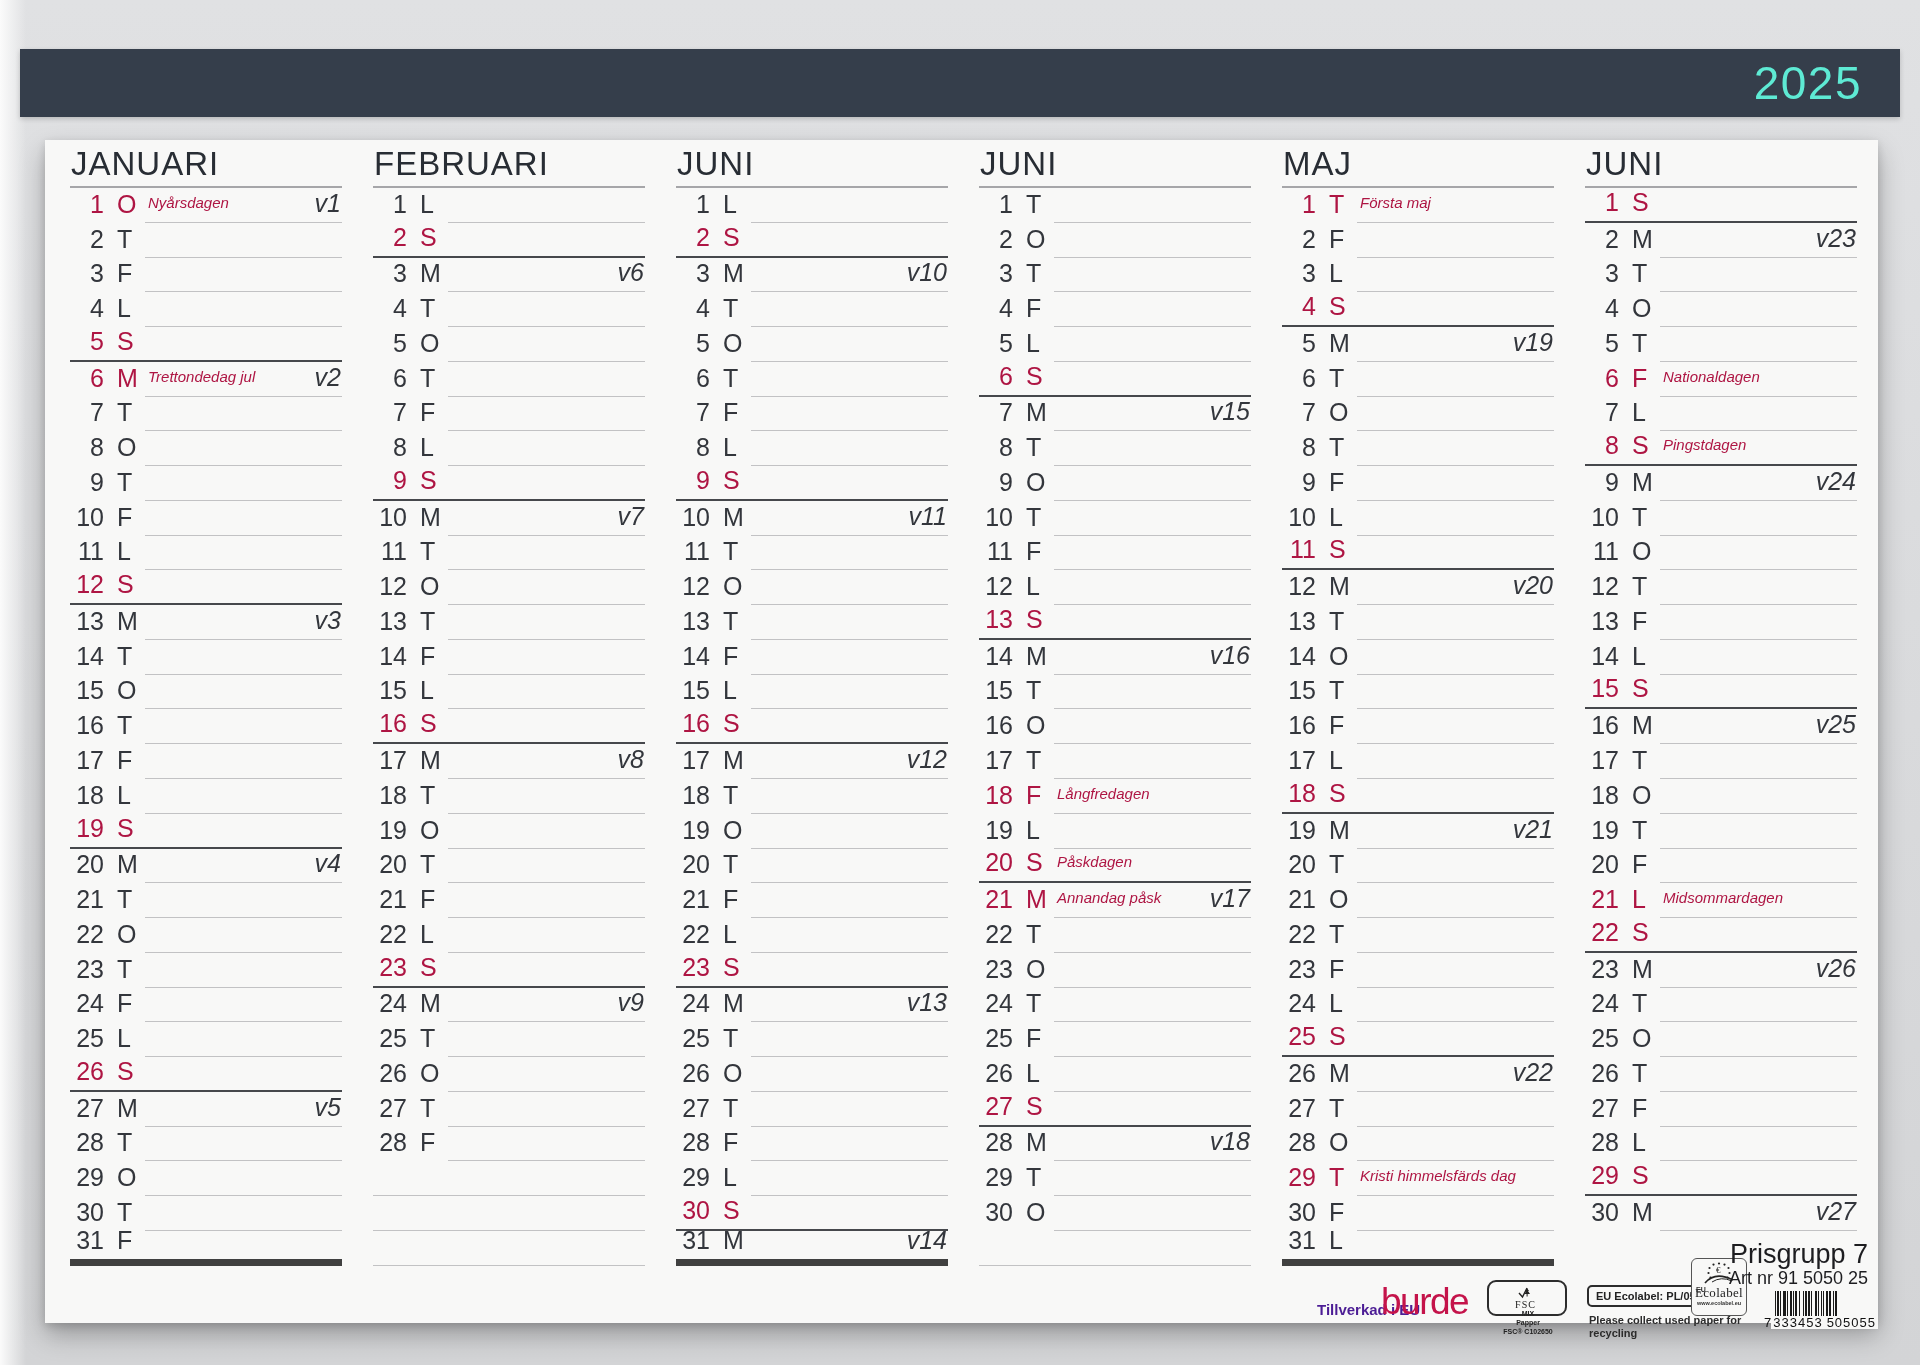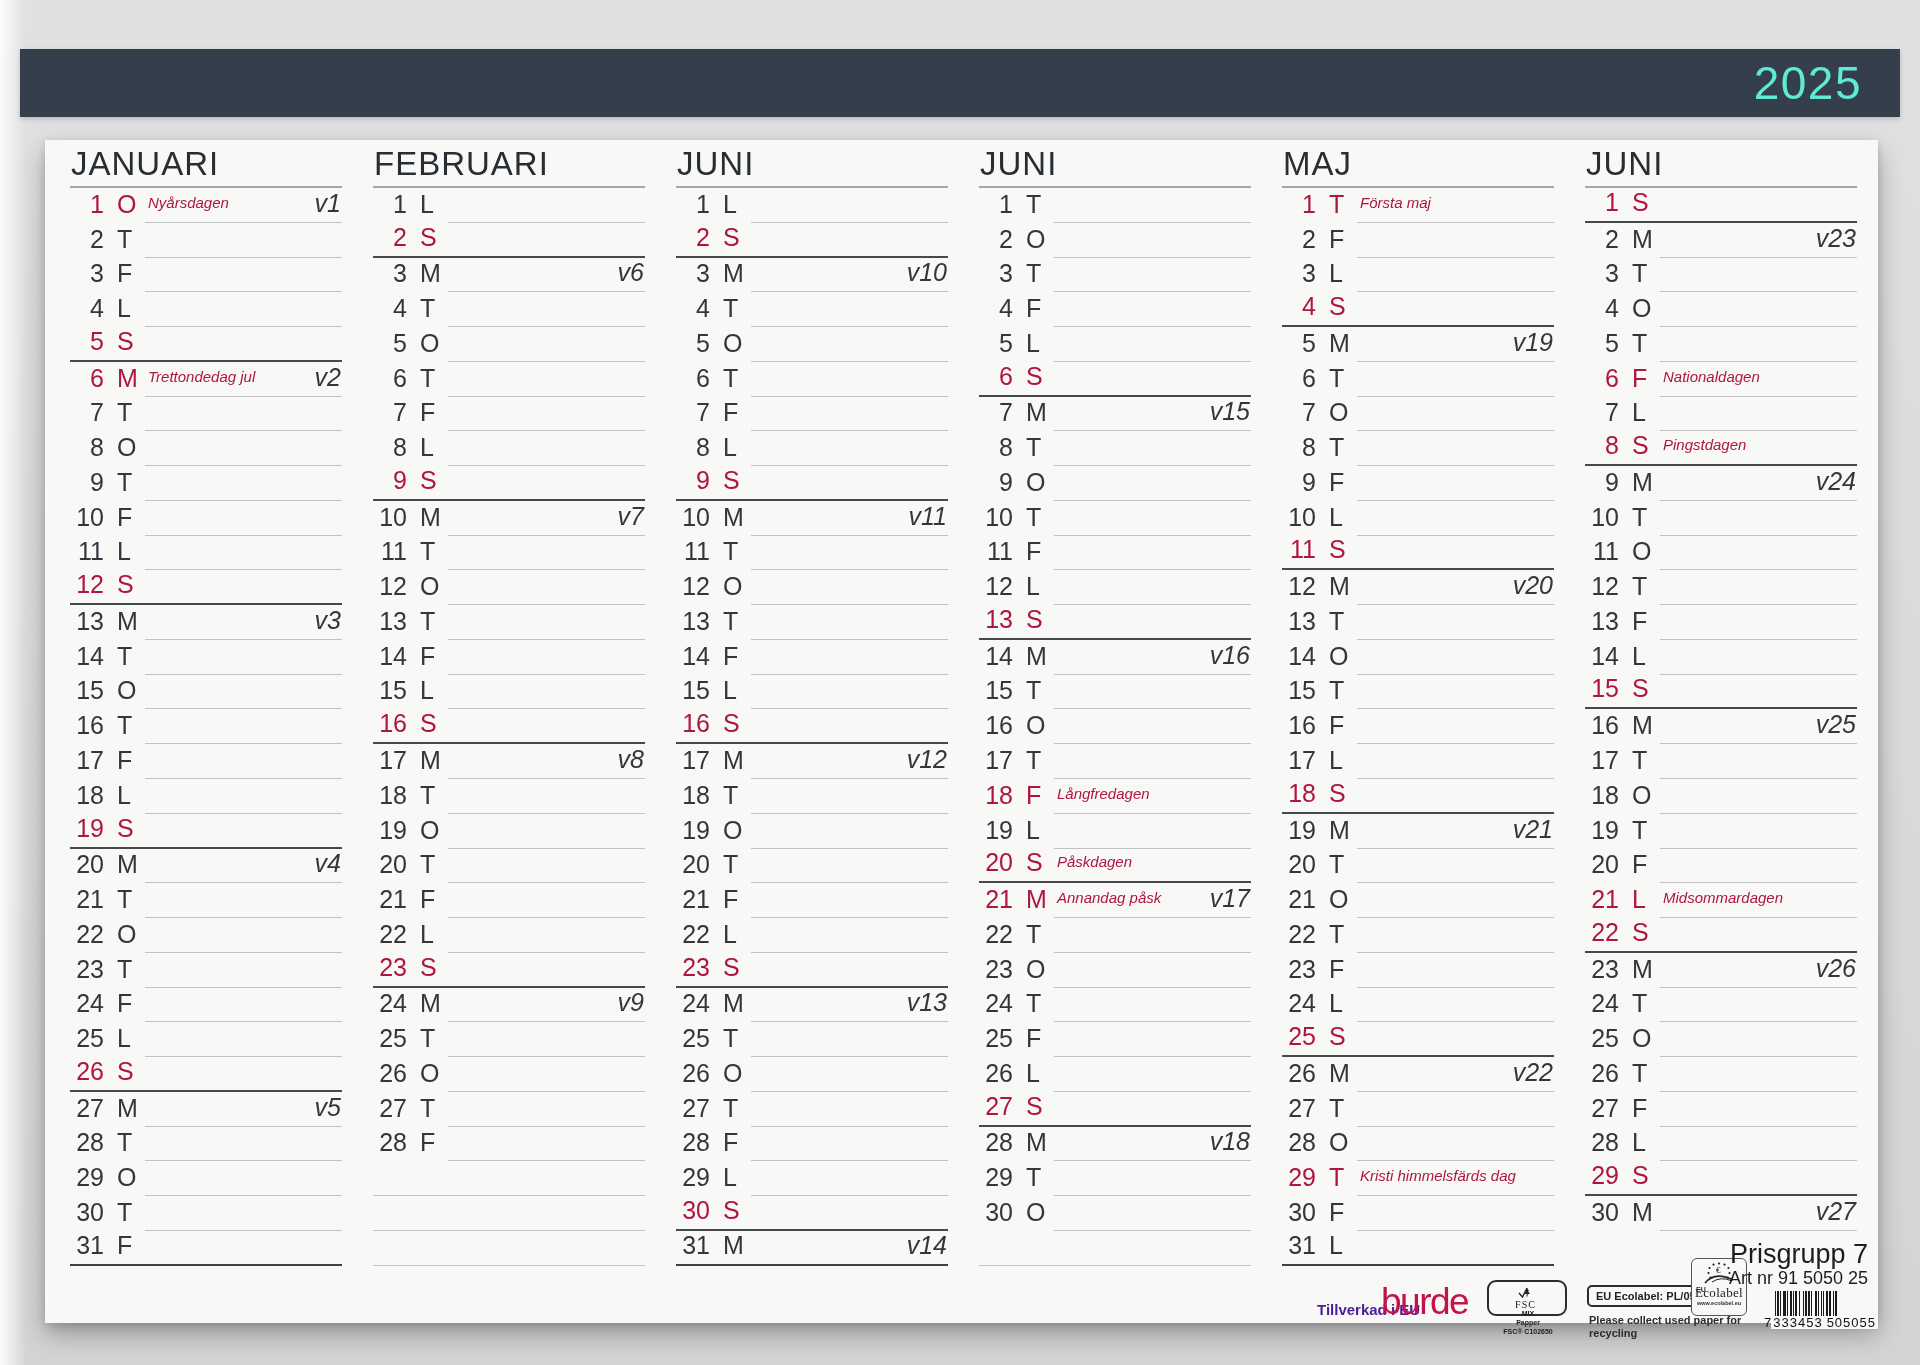--- a/index.html
+++ b/index.html
@@ -45,21 +45,21 @@
     display:flex;align-items:flex-end;height:34.77px;box-sizing:border-box;position:relative;
   }
   .num{width:34px;text-align:right;font-size:25px;line-height:1;padding-bottom:6px;color:#33363c;}
   .dow{width:24px;margin-left:13px;font-size:25px;line-height:1;padding-bottom:6px;color:#33363c;}
   .note{flex:1;align-self:stretch;position:relative;margin-left:4px;border-bottom:1px solid #c2c2c4;}
   .holiday{position:absolute;left:3px;bottom:11px;font-size:15px;color:#ae1543;white-space:nowrap;}
   .week{position:absolute;right:1px;bottom:6px;font-size:25px;line-height:1;color:#33363c;}
   .day-row.red .num,.day-row.red .dow{color:#ae1543;}
   .day-row.sun{border-bottom:2px solid #46484c;}
   .day-row.sun .note{border-bottom:none;}
-  .day-row.rowfull{border-bottom:2px solid #404040;}
+  .day-row.rowfull{border-bottom:7px solid #404040;}
   .day-row.rowfull .note{border-bottom:none;}
   .day-row.blankrow{border-bottom:1px solid #c2c2c4;}
   
   .made-in{position:absolute;left:1272px;top:1161px;font-size:15px;color:#4c1d95;font-weight:bold;}
   .burde{position:absolute;left:1336px;top:1143px;font-size:37px;line-height:1;font-weight:normal;
          color:#c4134a;letter-spacing:-1.5px;}
   .fsc{
     position:absolute;left:1442px;top:1140px;width:80px;height:36px;box-sizing:border-box;
     border:2px solid #2c2c2c;border-radius:9px;background:#f8f8f7;
     display:flex;align-items:center;padding:2px 4px 2px 6px;flex-direction:column;

